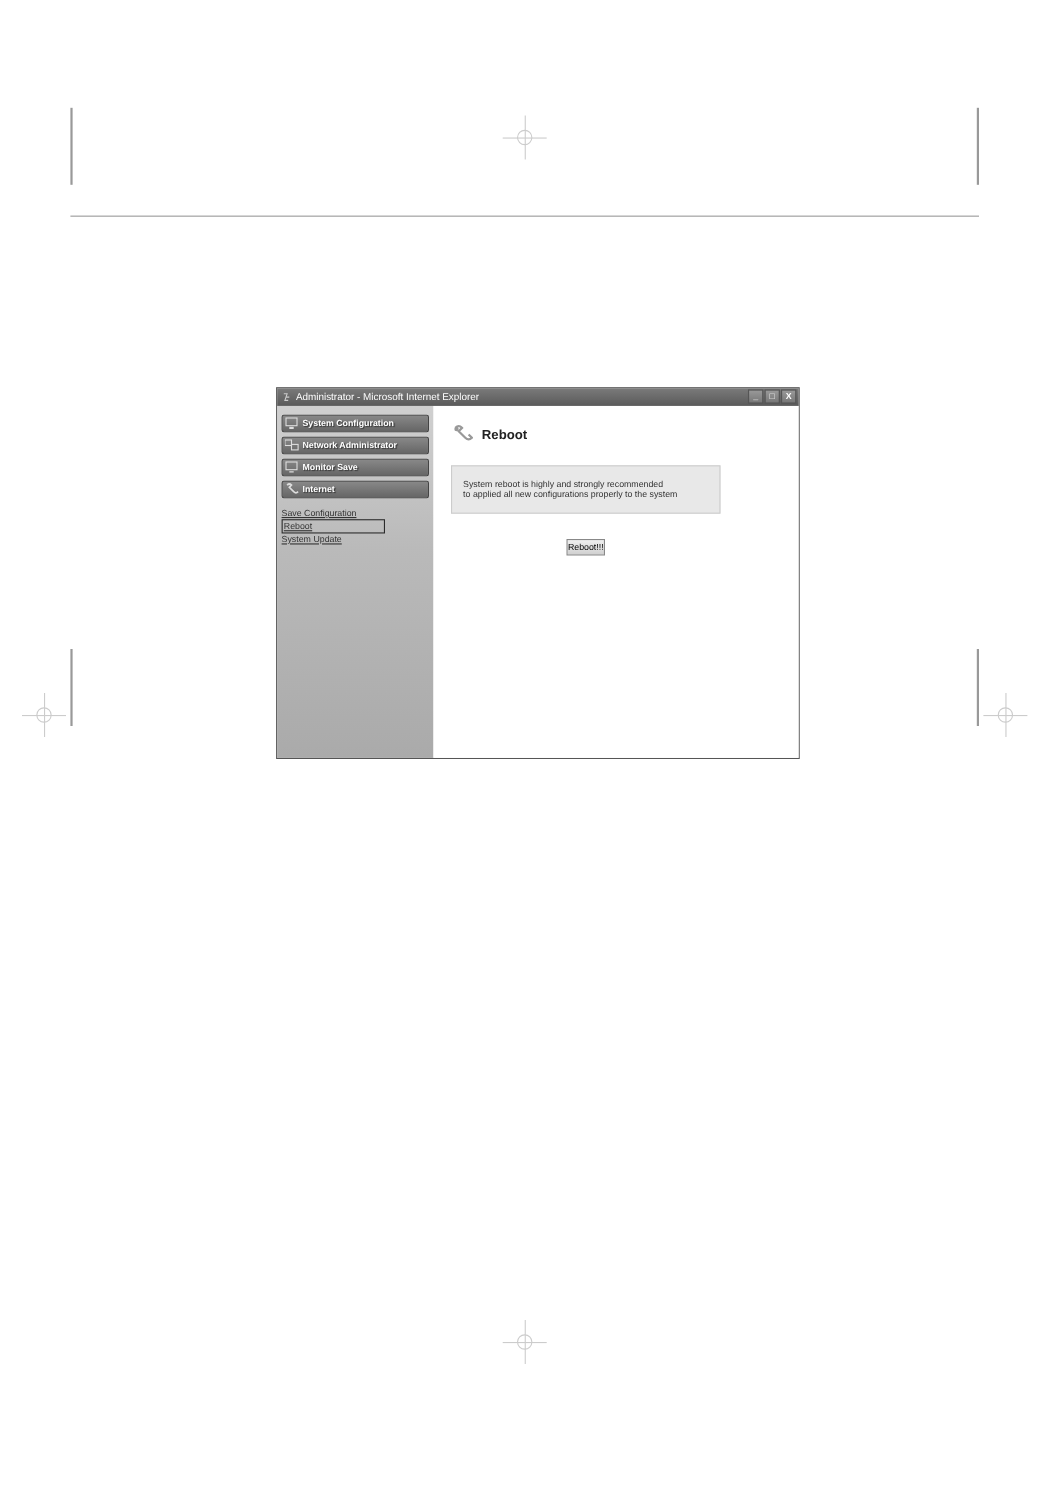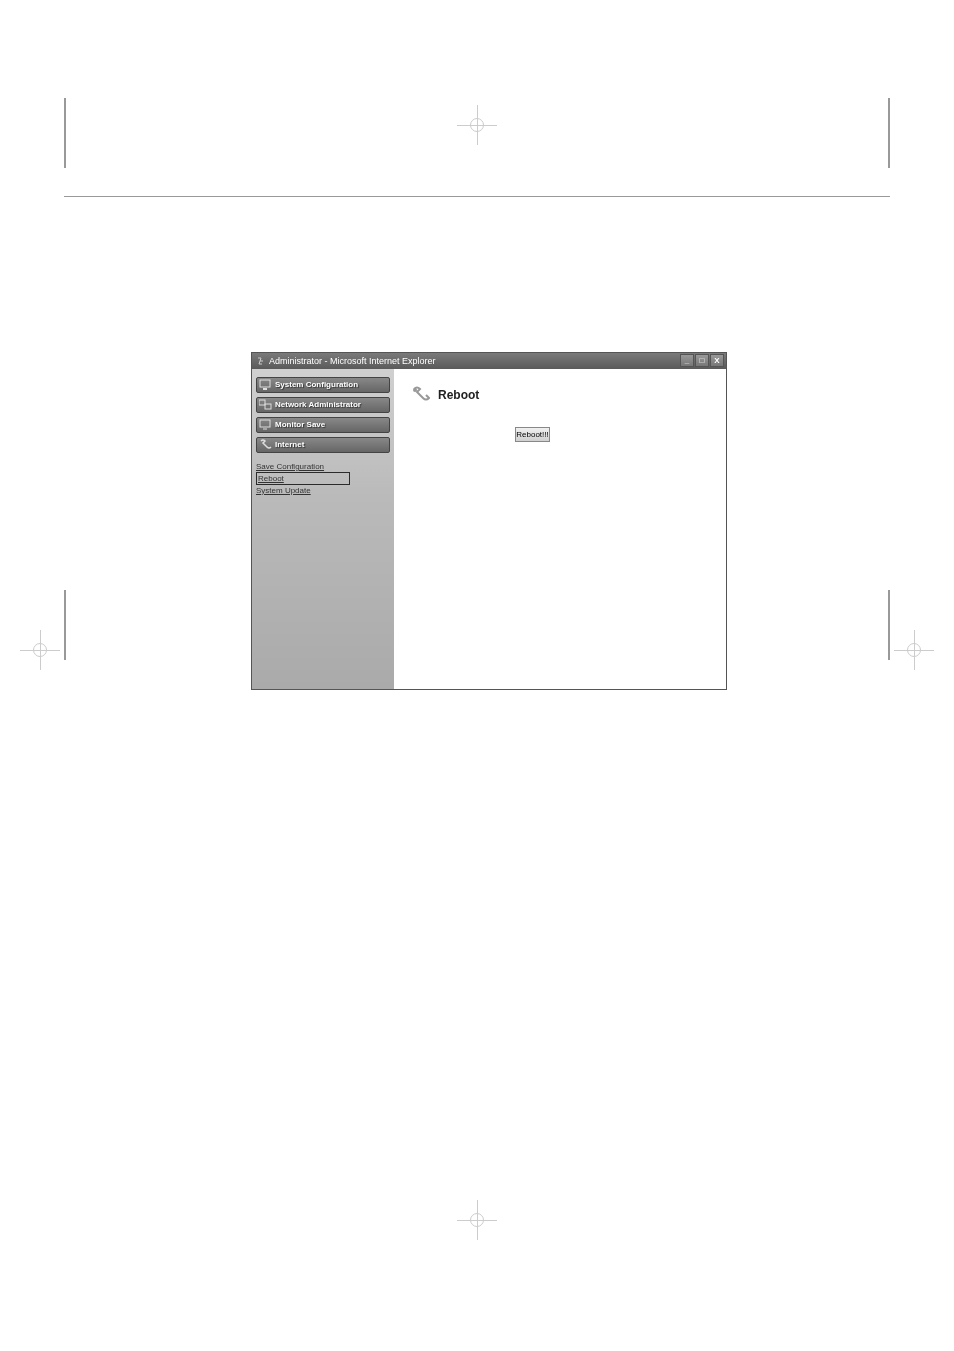--- a/index.html
+++ b/index.html
@@ -341,19 +341,23 @@
       <div class="content-header">
         <span class="header-icon">
           <svg viewBox="0 0 20 20" width="20" height="20">
               <path d="M4 4 Q7 1 10 4 L7 7 L13 13 Q16 16 19 13 L16 10" stroke="#999" fill="none" stroke-width="2"></path>
               <circle cx="5" cy="5" r="2" fill="#999"></circle>
             </svg>
         </span>
         <span class="content-title">Reboot</span>
       </div>
 
+      <div class="info-box">
+        <div>System reboot is highly and strongly recommended</div>
+        <div>to applied all new configurations properly to the system</div>
+      </div>
 
       <div class="action-area">
         <button class="reboot-btn">Reboot!!!</button>
       </div>
     </div>
   </div>
 </div>
 
 </body></html>

